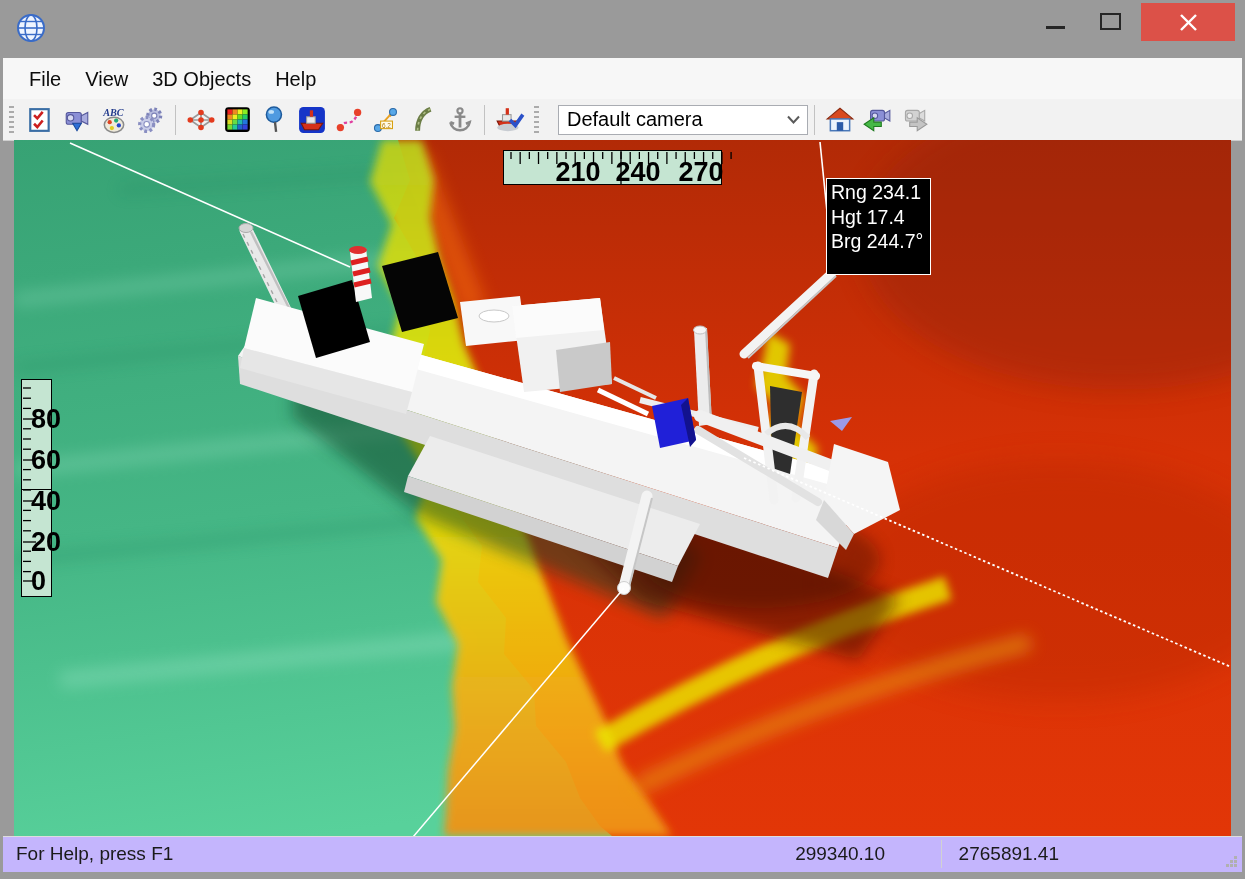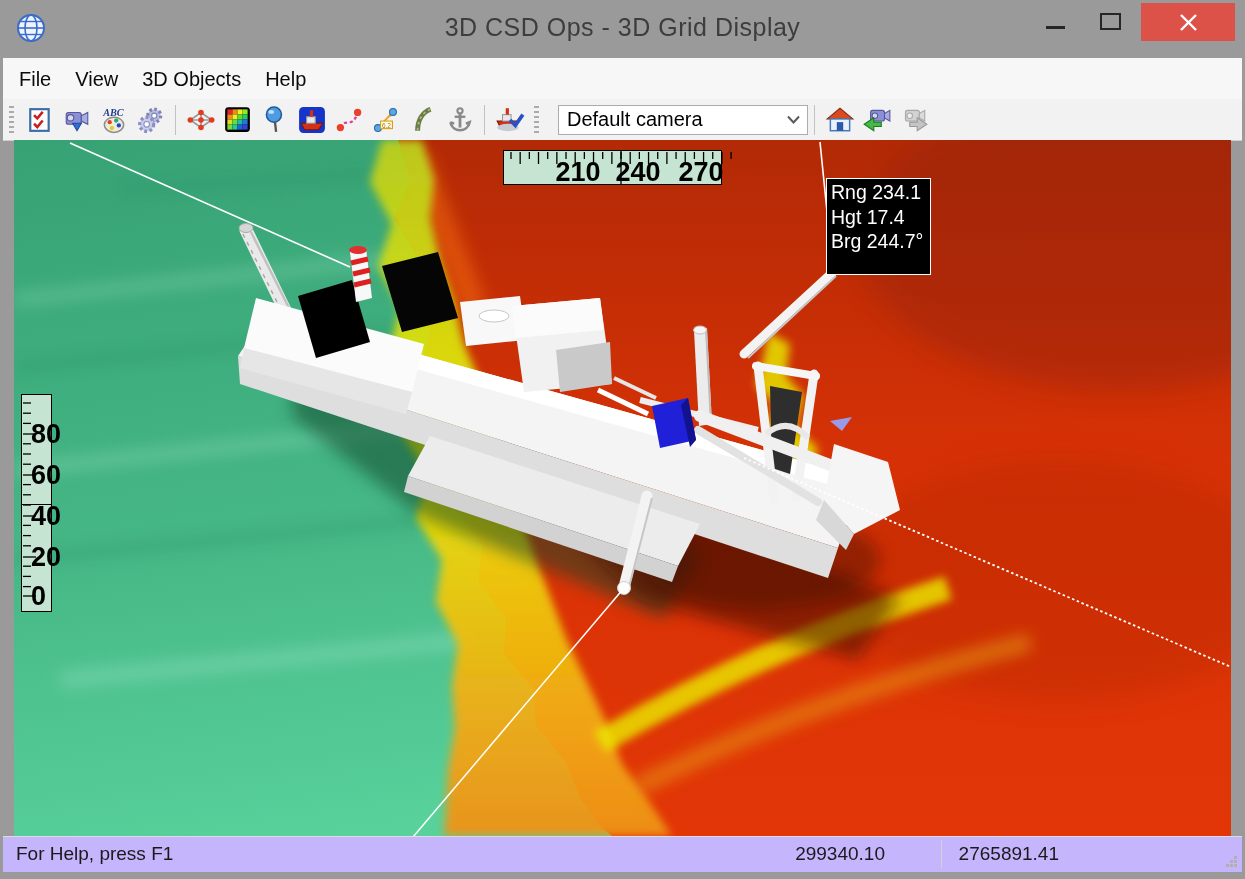--- a/index.html
+++ b/index.html
@@ -16,40 +16,40 @@
   .btn-min,.btn-max{position:absolute;top:0;width:40px;height:50px}
   .btn-min{left:1036px}.btn-max{left:1090px}
   .glyph-min{position:absolute;left:10px;top:26px;width:19px;height:3px;background:#262626}
   .glyph-max{position:absolute;left:10px;top:13px;width:17px;height:13px;border:2px solid #262626}
   .btn-close{position:absolute;left:1141px;top:3px;width:94px;height:38px;background:#dc5148;
     display:flex;align-items:center;justify-content:center}
   
   .menubar{position:absolute;top:58px;left:3px;right:3px;height:41px;background:#f7f7f7;
     display:flex;align-items:center;font-size:20px;color:#0c0c0c;border-bottom:1px solid #ebebeb}
   .menu-item{padding:0 12px;line-height:40px}
-  .menu-item:first-child{padding-left:16px}
+  .menu-item:first-child{padding-left:26px}
   
   .toolbar{position:absolute;top:99px;left:3px;right:3px;height:41px;background:#f2f2f2;
     display:flex;align-items:center;border-bottom:1px solid #cfcfcf}
   .tgrip{width:5px;height:28px;margin:0 7px 0 6px;
     background:repeating-linear-gradient(180deg,#ababab 0 2px,transparent 2px 5px)}
   .tbtn{width:37px;height:36px;border:0;background:transparent;padding:0;margin:0;
     display:flex;align-items:center;justify-content:center}
   .tsep{width:1px;height:30px;background:#c2c2c2;margin:0 6px}
   .combo{width:250px;height:30px;background:#fff;border:1px solid #a9acb2;margin-left:12px;
     position:relative;display:flex;align-items:center;font-size:20px;color:#000;padding-left:8px;box-sizing:border-box}
   .combo .chev{position:absolute;right:7px;top:9px}
   
   .viewport{position:absolute;top:140px;left:14px;width:1217px;height:696px;overflow:hidden;background:#3fae7e}
   .scene{position:absolute;left:0;top:0}
   .ruler{position:absolute;left:489px;top:10px;width:219px;height:35px;background:#c5e5d2;
     border:1px solid #000;box-sizing:border-box}
   .ruler-num{position:absolute;top:8px;transform:translateX(-50%);font-weight:bold;
     font-size:27px;line-height:27px;color:#000}
-  .dscale{position:absolute;left:7px;top:254px;width:31px;height:218px;background:#c5e5d2;
+  .dscale{position:absolute;left:7px;top:239px;width:31px;height:218px;background:#c5e5d2;
     border:1px solid #000;box-sizing:border-box;overflow:visible}
   .dscale .num{position:absolute;left:9px;transform:translateY(-50%);font-weight:bold;
     font-size:27px;color:#000;white-space:nowrap;line-height:27px}
   .dscale .divider{position:absolute;left:-1px;width:31px;top:109px;border-top:1px solid #000}
   .rlabel{position:absolute;background:#000;border:1px solid #fff;color:#fff;
     font-size:19.5px;line-height:24.5px;padding:1px 7px 20px 4px;white-space:nowrap}
   
   .statusbar{position:absolute;left:3px;right:3px;top:836px;height:35px;background:#c4b5fd;
     border-top:1px solid #ddd;font-size:19px;color:#1a1a1a}
   .help{position:absolute;left:13px;top:6px}
@@ -63,21 +63,20 @@
 <body>
 
 <div class="titlebar">
   <svg class="app-icon" viewBox="0 0 30 30">
     <circle cx="15" cy="15" r="13" fill="#eef4ff" stroke="#3a6cc8" stroke-width="2"></circle>
     <ellipse cx="15" cy="15" rx="6" ry="13" fill="none" stroke="#3a6cc8" stroke-width="1.6"></ellipse>
     <line x1="2" y1="15" x2="28" y2="15" stroke="#3a6cc8" stroke-width="1.6"></line>
     <line x1="4" y1="8.5" x2="26" y2="8.5" stroke="#3a6cc8" stroke-width="1.4"></line>
     <line x1="4" y1="21.5" x2="26" y2="21.5" stroke="#3a6cc8" stroke-width="1.4"></line>
   </svg>
-  <div class="window-title">3D CSD Ops - 3D Grid Display</div>
   <div class="btn-min">
       <span class="glyph-min"></span>
     </div>
   <div class="btn-max">
       <span class="glyph-max"></span>
     </div>
   <div class="btn-close">
     <svg width="21" height="21" viewBox="0 0 21 21">
       <line x1="3" y1="3" x2="18" y2="18" stroke="#fff" stroke-width="2.4"></line>
       <line x1="18" y1="3" x2="3" y2="18" stroke="#fff" stroke-width="2.4"></line>

